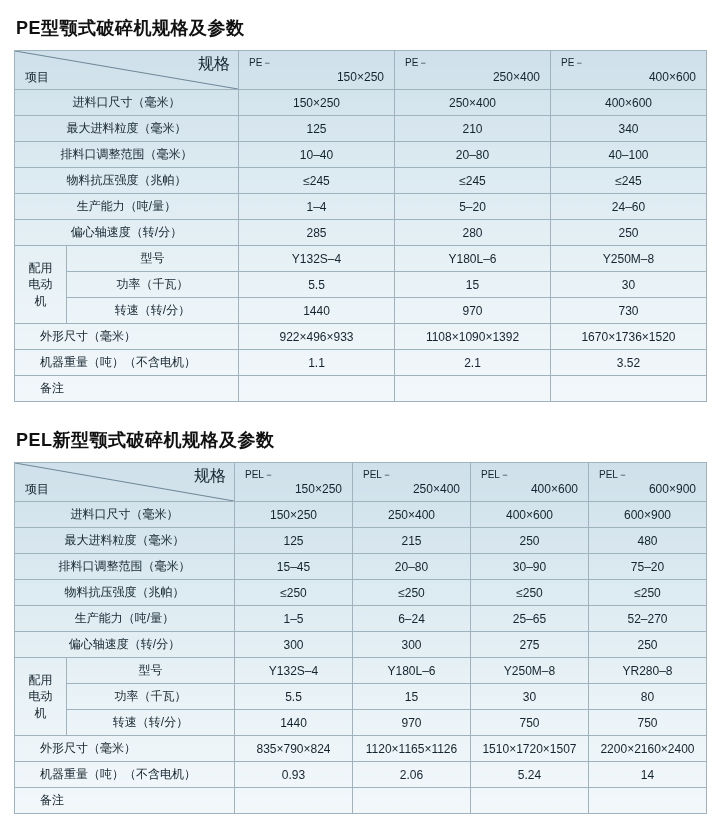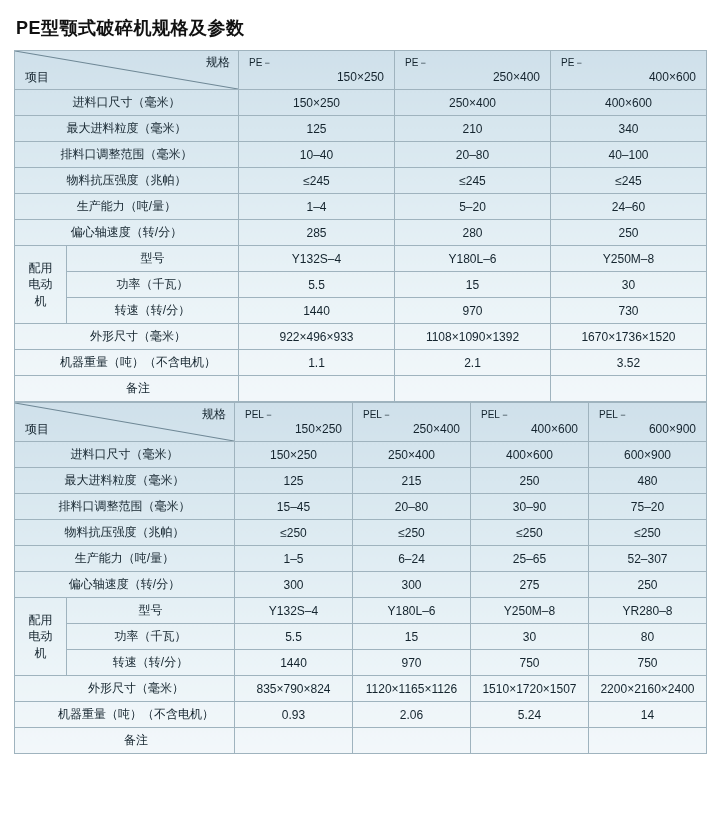--- a/index.html
+++ b/index.html
@@ -44,40 +44,40 @@
     height: 23px;
     padding: 1px 2px;
     color: #14242e;
     white-space: nowrap;
   }
   table.spec td.label {
     text-align: center;
     font-size: 12px;
   }
   table.spec td.label-left {
-    text-align: center;
+    text-align: left;
     padding-left: 25px;
   }
   
   td.corner {
     position: relative;
     height: 36px;
     padding: 0;
     overflow: hidden;
   }
   td.corner .diag {
     position: absolute;
     left: 0; top: 0; right: 0; bottom: 0;
   }
   td.corner .diag svg { display: block; width: 100%; height: 100%; }
   td.corner .spec-word {
     position: absolute;
     right: 8px;
     top: 3px;
-    font-size: 12px;
+    font-size: 16px;
   }
   td.corner .item-word {
     position: absolute;
     left: 10px;
     bottom: 3px;
     font-size: 12px;
     text-align: center;
   }
   td.modelhead {
     height: 36px;
@@ -225,20 +225,21 @@
       </tr>
       <tr class="blank-row">
         <td class="label label-left" colspan="2">备注</td>
         <td></td>
         <td></td>
         <td></td>
       </tr>
     </tbody>
   </table>
 
+  <div class="section-title second">PEL新型颚式破碎机规格及参数</div>
 
   <table class="spec">
     <colgroup>
       <col style="width:52px">
       <col style="width:168px">
       <col style="width:118px">
       <col style="width:118px">
       <col style="width:118px">
       <col style="width:118px">
     </colgroup>
@@ -305,21 +306,21 @@
         <td>≤250</td>
         <td>≤250</td>
         <td>≤250</td>
         <td>≤250</td>
       </tr>
       <tr>
         <td class="label" colspan="2">生产能力（吨/量）</td>
         <td>1–5</td>
         <td>6–24</td>
         <td>25–65</td>
-        <td>52–307</td>
+        <td>52–270</td>
       </tr>
       <tr>
         <td class="label" colspan="2">偏心轴速度（转/分）</td>
         <td>300</td>
         <td>300</td>
         <td>275</td>
         <td>250</td>
       </tr>
 
       <tr>

